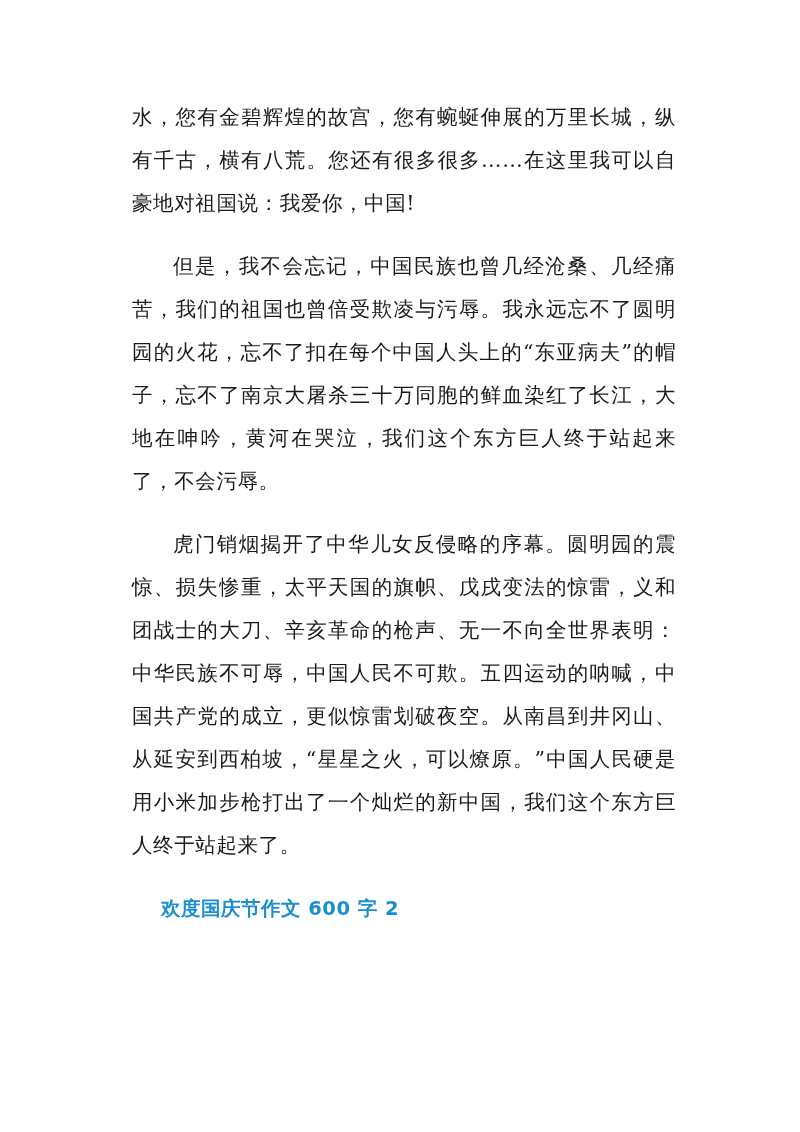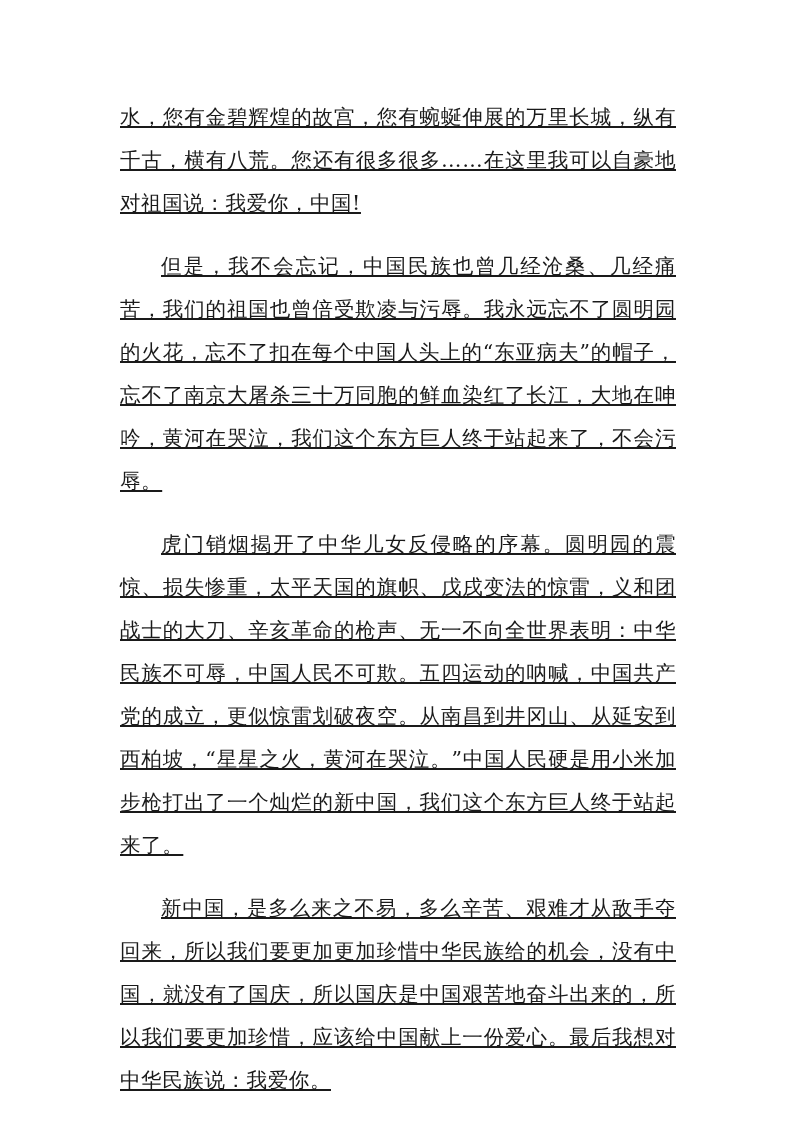--- a/index.html
+++ b/index.html
@@ -15,43 +15,41 @@
       font-family: "DejaVu Serif", "Liberation Serif", serif;
       color: #1a1a1a;
     }
     .page {
       position: absolute;
       left: 120px;
       top: 96px;
       width: 556px;
     }
     .para {
-      margin: 0 0 20px 0;
+      margin: 0 0 20px 12px;
       font-size: 20.5px;
       line-height: 43px;
       letter-spacing: 0.6px;
       text-align: justify;
       text-align-last: left;
-      text-decoration: underline;
     }
     .para.indent {
       text-indent: 41px;
     }
     .heading {
       margin: 0;
       padding-left: 41px;
       font-family: "DejaVu Sans", "Liberation Sans", sans-serif;
       font-size: 19.5px;
       line-height: 43px;
       font-weight: bold;
       letter-spacing: 0.5px;
     }
   </style>
 </head>
 <body>
 
 <div class="page">
   <p class="para">水，您有金碧辉煌的故宫，您有蜿蜒伸展的万里长城，纵有千古，横有八荒。您还有很多很多……在这里我可以自豪地对祖国说：我爱你，中国!</p>
   <p class="para indent">但是，我不会忘记，中国民族也曾几经沧桑、几经痛苦，我们的祖国也曾倍受欺凌与污辱。我永远忘不了圆明园的火花，忘不了扣在每个中国人头上的“东亚病夫”的帽子，忘不了南京大屠杀三十万同胞的鲜血染红了长江，大地在呻吟，黄河在哭泣，我们这个东方巨人终于站起来了，不会污辱。</p>
-  <p class="para indent">虎门销烟揭开了中华儿女反侵略的序幕。圆明园的震惊、损失惨重，太平天国的旗帜、戊戌变法的惊雷，义和团战士的大刀、辛亥革命的枪声、无一不向全世界表明：中华民族不可辱，中国人民不可欺。五四运动的呐喊，中国共产党的成立，更似惊雷划破夜空。从南昌到井冈山、从延安到西柏坡，“星星之火，黄河在哭泣。”中国人民硬是用小米加步枪打出了一个灿烂的新中国，我们这个东方巨人终于站起来了。</p>
-  <p class="para indent">新中国，是多么来之不易，多么辛苦、艰难才从敌手夺回来，所以我们要更加更加珍惜中华民族给的机会，没有中国，就没有了国庆，所以国庆是中国艰苦地奋斗出来的，所以我们要更加珍惜，应该给中国献上一份爱心。最后我想对中华民族说：我爱你。</p>
+  <p class="para indent">虎门销烟揭开了中华儿女反侵略的序幕。圆明园的震惊、损失惨重，太平天国的旗帜、戊戌变法的惊雷，义和团战士的大刀、辛亥革命的枪声、无一不向全世界表明：中华民族不可辱，中国人民不可欺。五四运动的呐喊，中国共产党的成立，更似惊雷划破夜空。从南昌到井冈山、从延安到西柏坡，“星星之火，可以燎原。”中国人民硬是用小米加步枪打出了一个灿烂的新中国，我们这个东方巨人终于站起来了。</p>
   <h2 class="heading" style="color:#1a8fd0;">欢度国庆节作文 600 字 2</h2>
 </div>
 
 </body></html>

